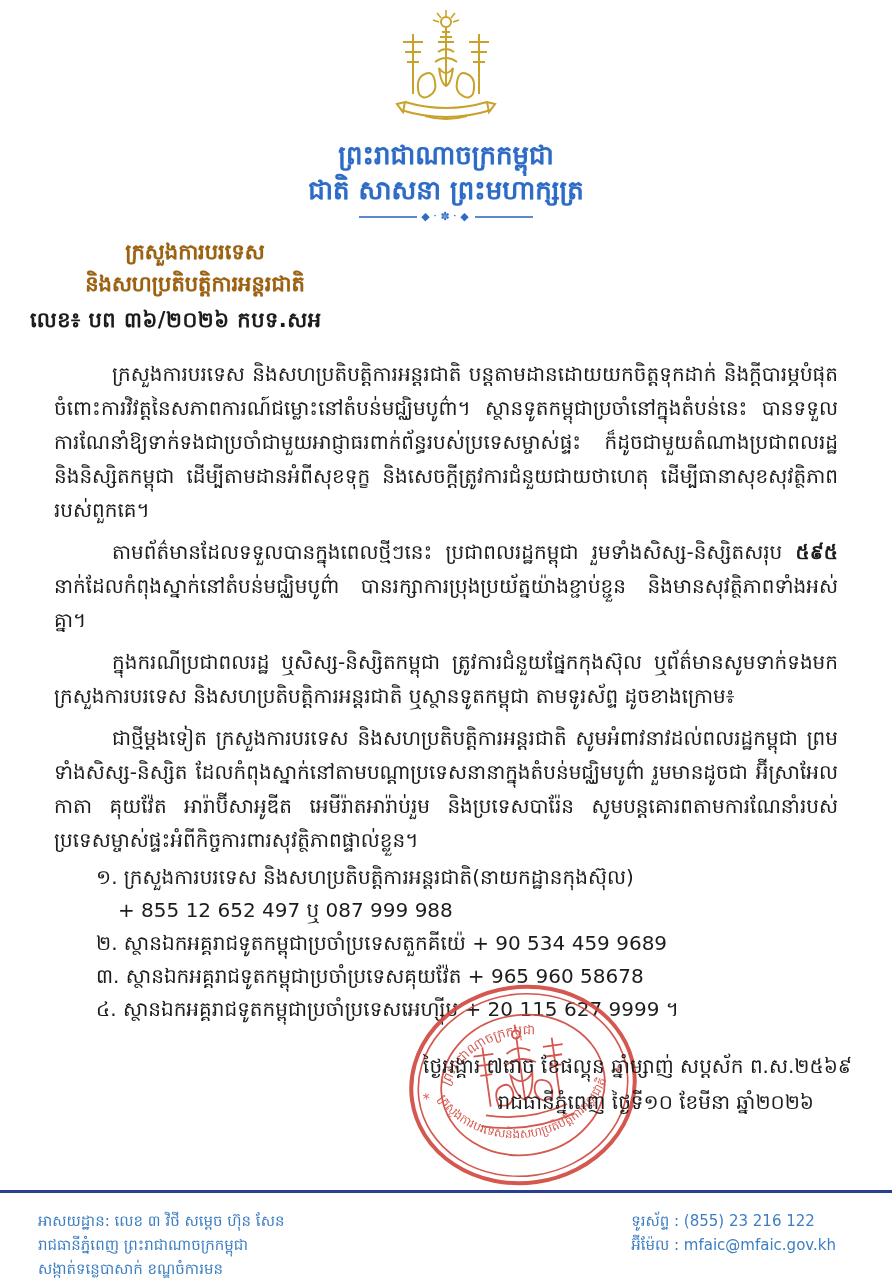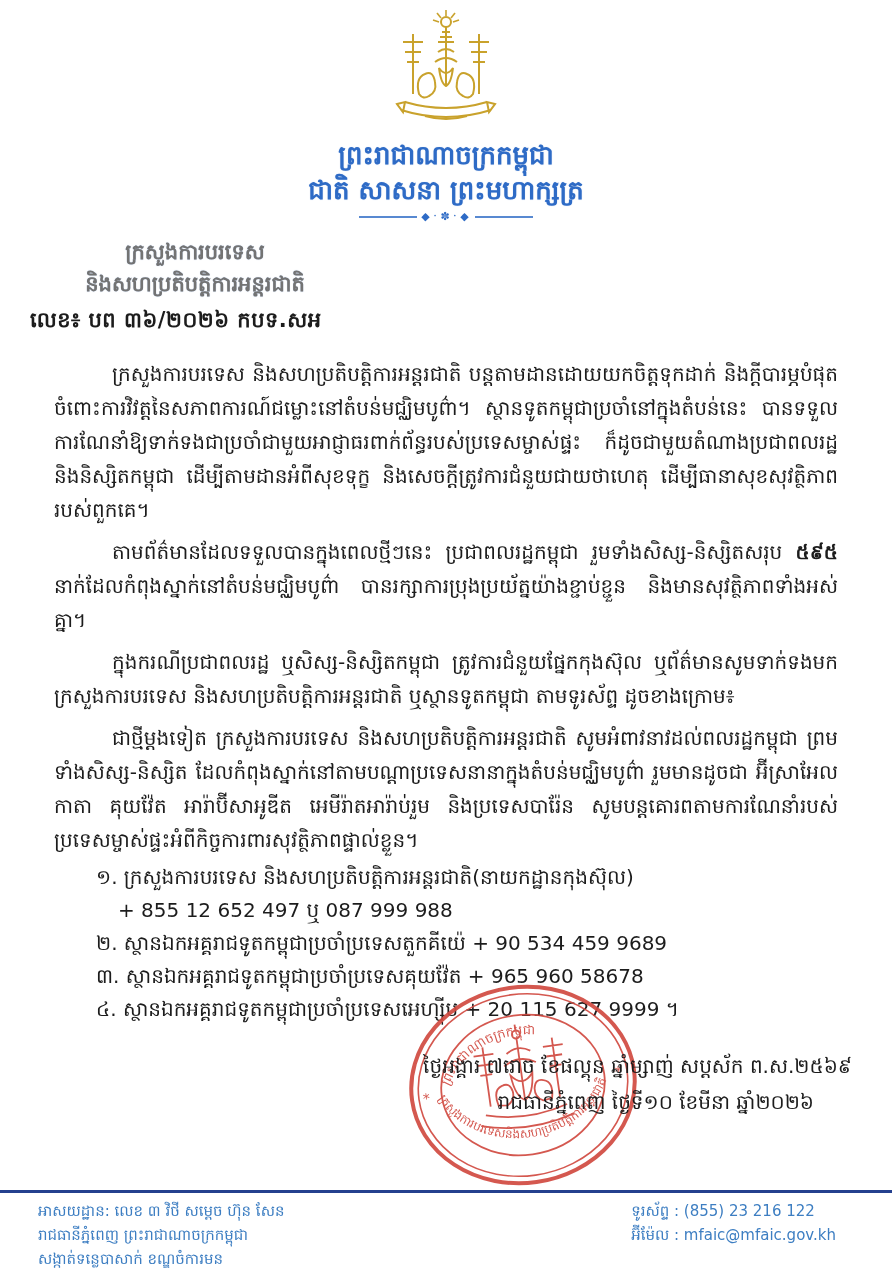--- a/index.html
+++ b/index.html
@@ -17,21 +17,21 @@
   .motto .l1, .motto .l2 {
     color:#2e6bc6; font-weight:700; font-size:26px;
     text-shadow:0 0 1px rgba(46,107,198,.35);
   }
   .ornament { display:flex; justify-content:center; align-items:center; margin-top:2px; color:#2e6bc6; }
   .ornament .bar { width:58px; height:2px; background:#2e6bc6; opacity:.8; }
   .ornament .mid { font-size:11px; letter-spacing:2px; padding:0 4px; color:#2e6bc6; }
   
   .ministry { margin:14px 0 0 30px; width:330px; text-align:center; line-height:1.5; }
   .ministry .m1, .ministry .m2 {
-    color:#737373; font-weight:700; font-size:21px;
+    color:#a16207; font-weight:700; font-size:21px;
     text-shadow:0 0 1px rgba(46,107,198,.35);
   }
   .ref-no { margin:6px 0 0 30px; font-size:21px; font-weight:700; letter-spacing:.5px; }
   
   .doc-title { text-align:center; margin-top:30px; line-height:1.6; }
   .doc-title .t1, .doc-title .t2 { font-size:24px; font-weight:700; }
   
   .body-text { margin:20px 54px 0 54px; font-size:20px; line-height:34px; text-align:justify; }
   .body-text p { text-indent:58px; margin-top:8px; }
   .bold-num { font-weight:700; }
@@ -42,21 +42,21 @@
   .dateline {
     position:relative; z-index:3; margin:22px 40px 0 0; width:100%;
     text-align:right; font-size:20px; line-height:36px;
   }
   .dateline .d { padding-right:40px; }
   .dateline .d2 { padding-right:78px; }
   .seal { position:absolute; left:404px; top:982px; z-index:1; opacity:.92; }
   
   .footer {
     position:absolute; left:0; right:0; top:1190px; height:90px;
-    border-top:3px solid #24408e; padding-top:6px;
+    border-top:3px solid #24408e; padding-top:16px;
     display:flex; justify-content:space-between;
   }
   .footer .col { font-size:15px; line-height:24px; color:#3d7ec2; }
   .footer .left { padding-left:38px; }
   .footer .right { padding-right:56px; }
 </style>
 </head>
 <body>
 
 <div class="page">

